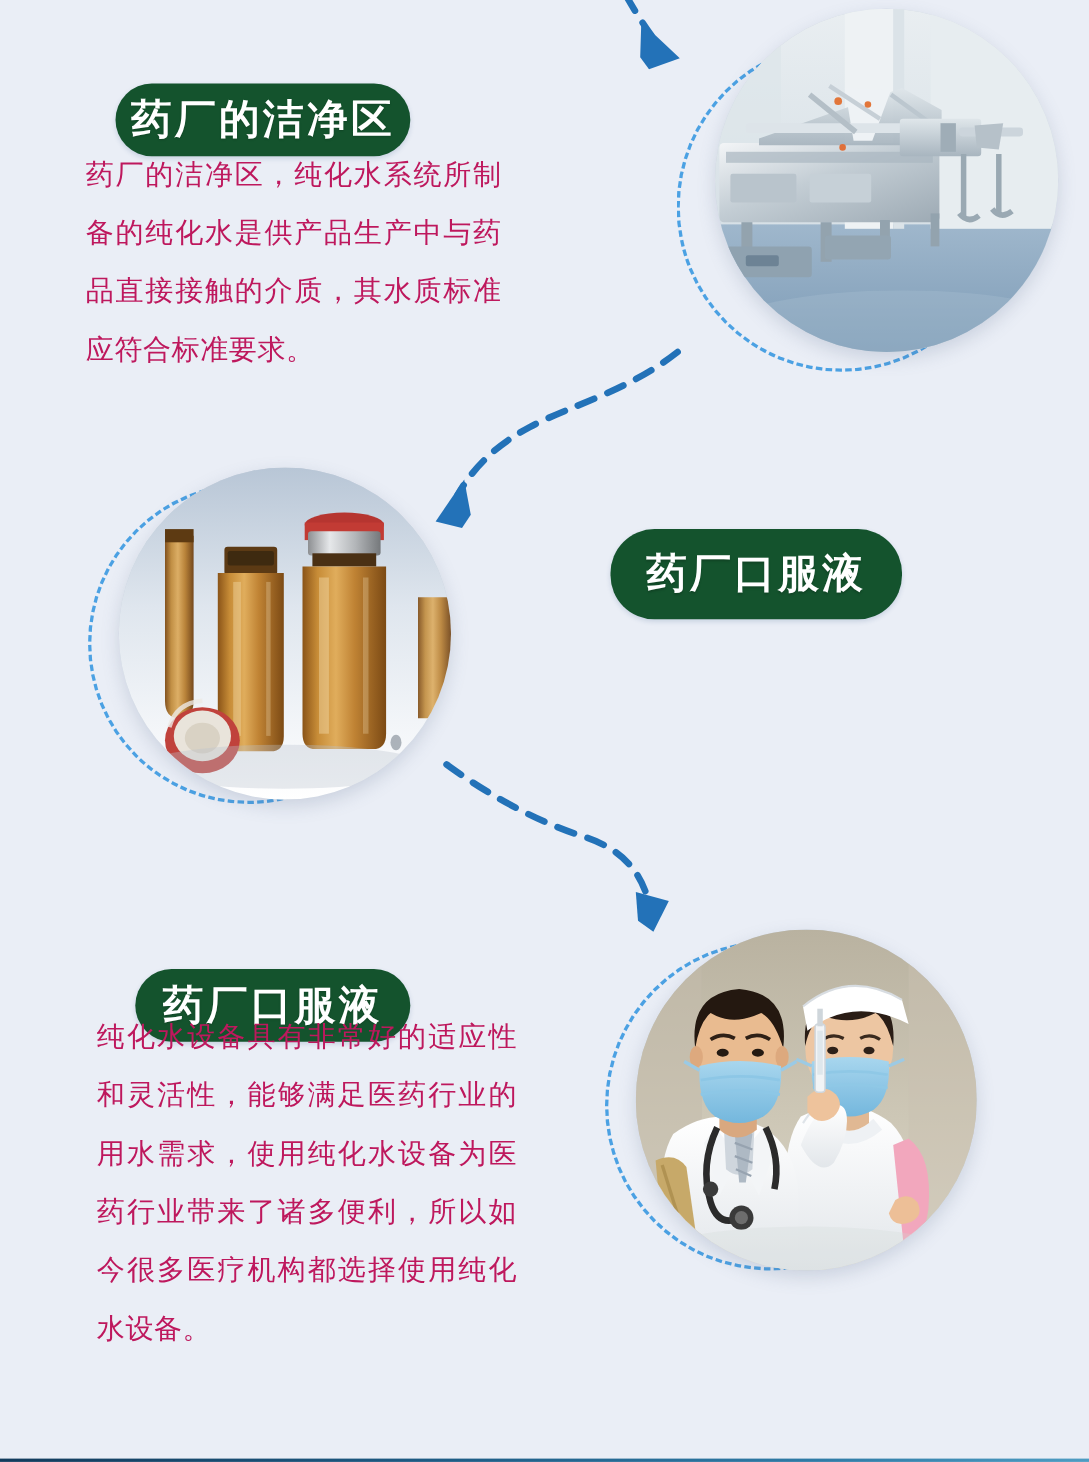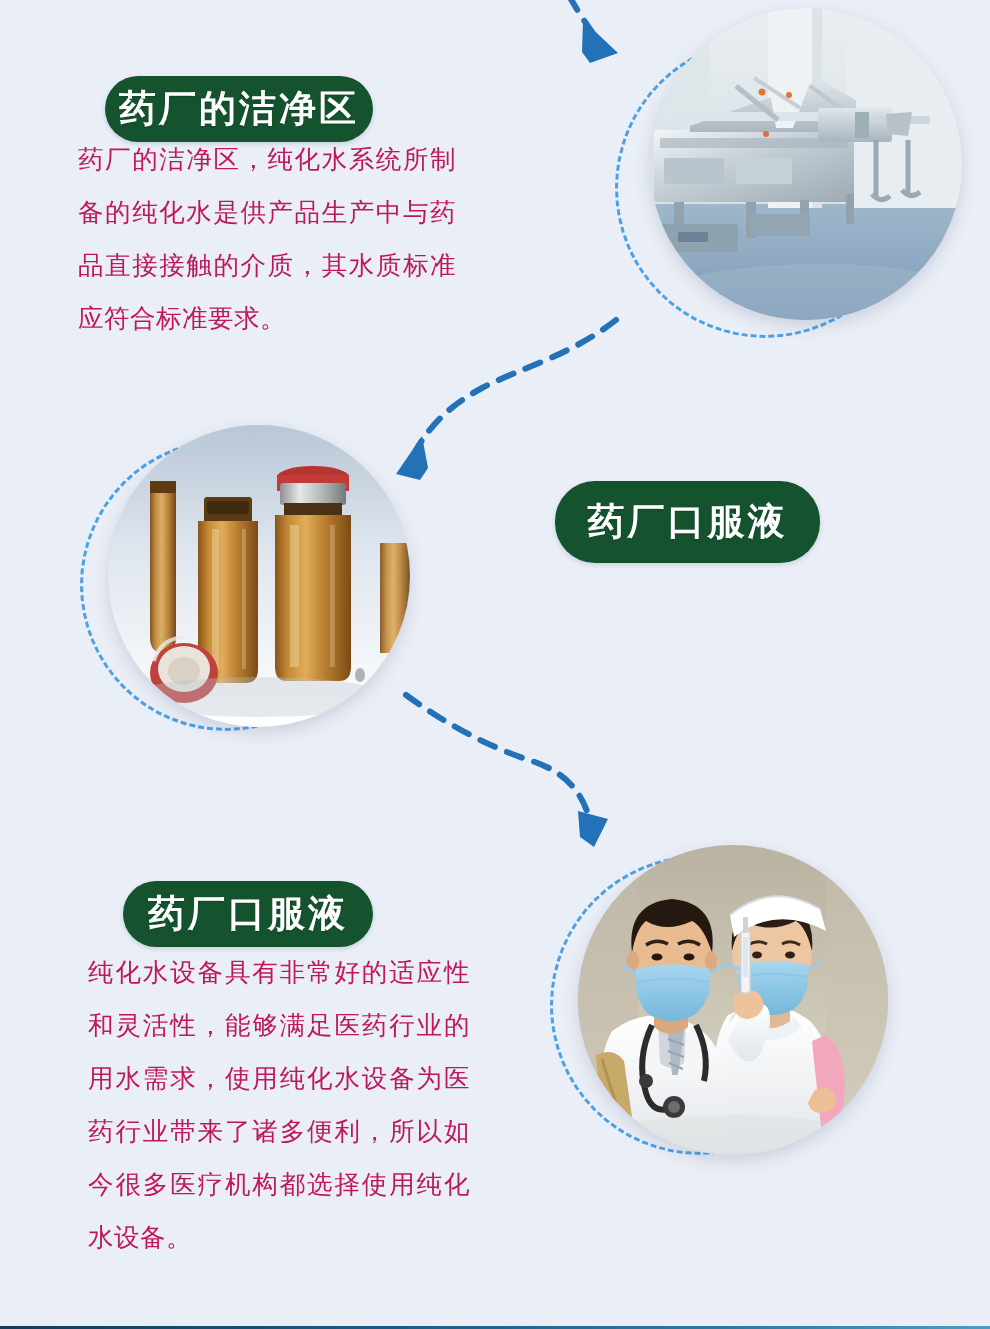--- a/index.html
+++ b/index.html
@@ -37,21 +37,21 @@
     position:absolute;
     color:#be185d;
     font-size:25.5px;
     line-height:53px;
     letter-spacing:.5px;
     text-align:justify;
     white-space:pre-line;
   }
   #para-1{left:78px;top:133px;width:378px;}
   #para-2{left:527px;top:538px;width:384px;}
-  #para-3{left:88px;top:946px;width:382px;font-family:Liberation Serif, serif;}
+  #para-3{left:88px;top:916px;width:382px;font-family:Liberation Serif, serif;}
 
   
   .circle-wrap{position:absolute;}
   .ring{
     position:absolute;
     border-radius:50%;
     border:3px dashed #4ba1e3;
     box-sizing:border-box;
   }
   .photo{

